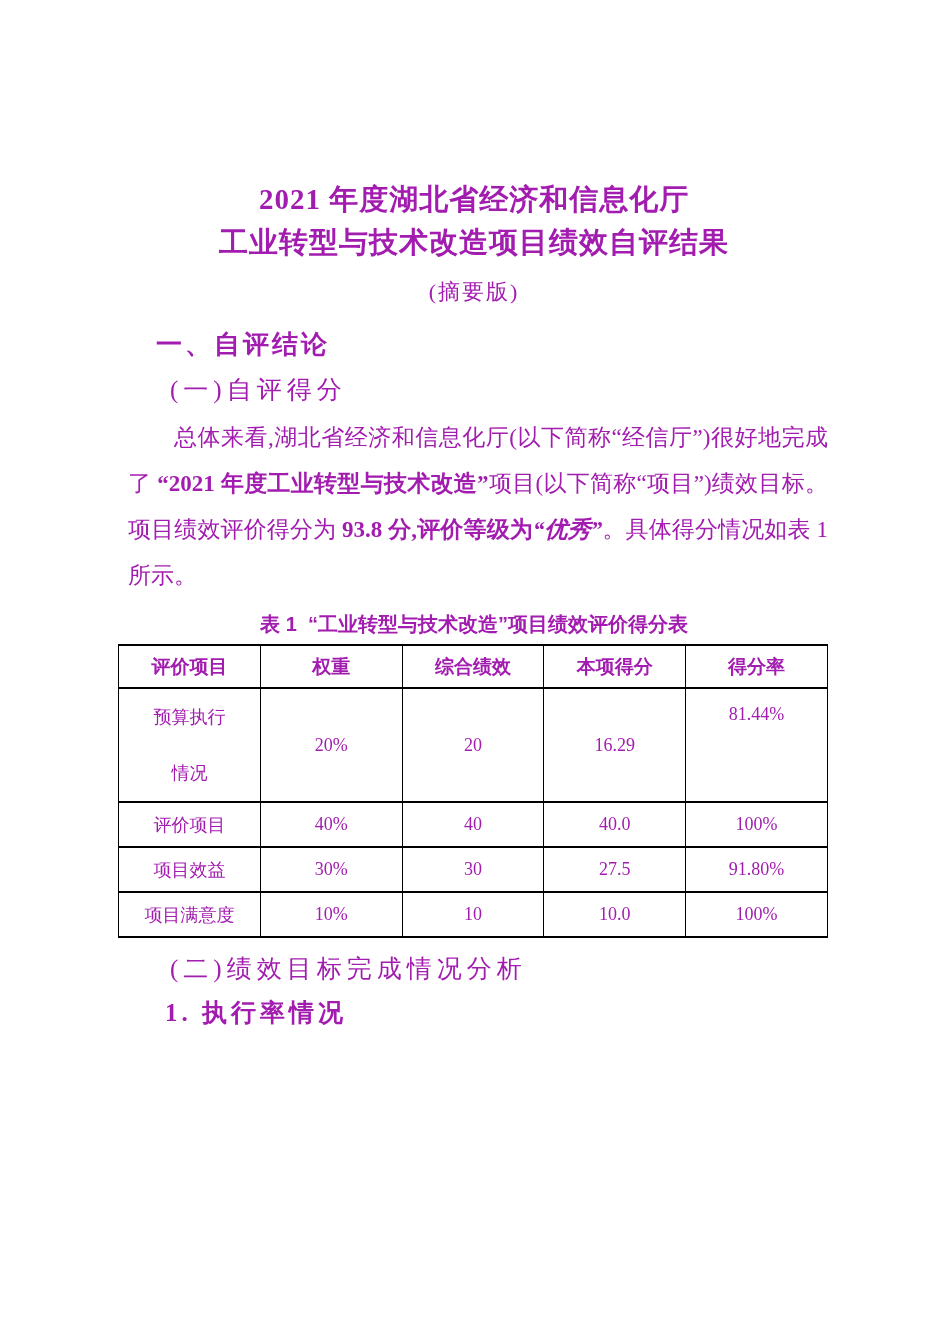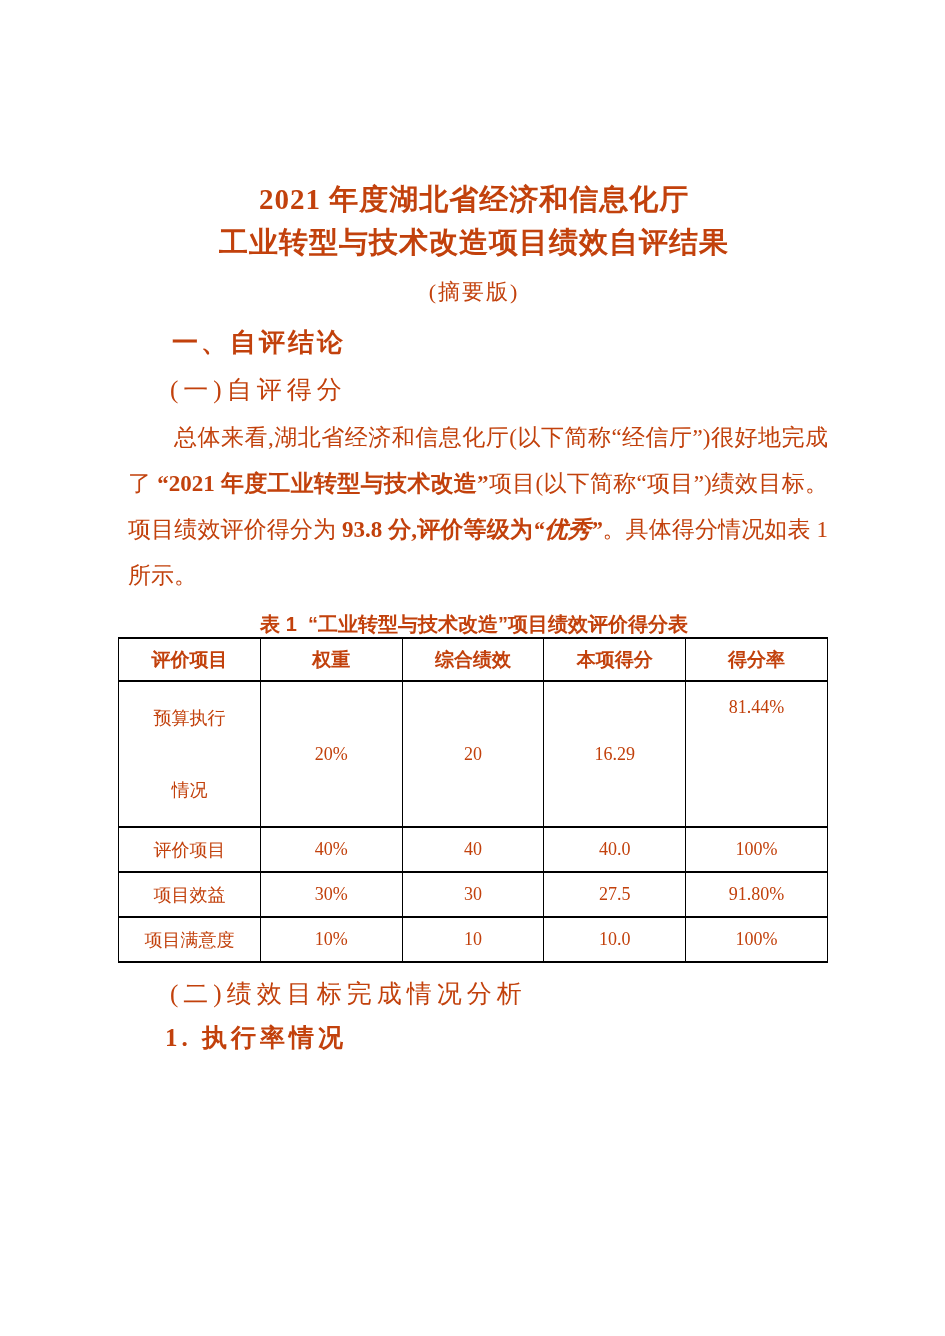--- a/index.html
+++ b/index.html
@@ -2,46 +2,46 @@
 <html lang="zh"><head>
 <meta charset="utf-8">
 <style>
   html, body { margin: 0; padding: 0; background: #ffffff; }
   .page {
     position: relative;
     width: 945px;
     height: 1204px;
     margin: 0 auto;
     background: #ffffff;
-    color: #c2410c;
+    color: #a21caf;
     font-family: "Liberation Serif", "DejaVu Serif", serif;
     box-sizing: border-box;
     padding: 178px 117px 0 120px;
     overflow: hidden;
   }
   .doc-title {
     text-align: center;
     font-size: 29px;
     font-weight: bold;
     line-height: 43px;
     letter-spacing: 1px;
   }
   .doc-subtitle {
     text-align: center;
     font-size: 22px;
     line-height: 30px;
     margin-top: 13px;
     letter-spacing: 2px;
   }
   .h-black {
-    font-family: Liberation Mono, monospace;
+    font-family: Liberation Sans, sans-serif;
     font-size: 26px;
     font-weight: bold;
     line-height: 30px;
-    margin: 22px 0 0 52px;
+    margin: 22px 0 0 36px;
     letter-spacing: 3px;
   }
   .h-kai {
     font-size: 25px;
     font-weight: normal;
     line-height: 30px;
     margin: 16px 0 0 50px;
     letter-spacing: 5px;
   }
   .h-num {
@@ -65,20 +65,21 @@
     text-align: center;
     font-size: 20px;
     font-weight: bold;
     line-height: 26px;
     margin-top: 12px;
     white-space: pre-wrap;
   }
   table.score-table {
     width: 710px;
     margin-left: -2px;
+    margin-top: 7px;
     border-collapse: collapse;
     table-layout: fixed;
   }
   .score-table th, .score-table td {
     border-left: 1px solid #000;
     border-right: 1px solid #000;
     border-top: 2px solid #000;
     border-bottom: 2px solid #000;
     text-align: center;
     vertical-align: middle;
@@ -90,21 +91,21 @@
     font-weight: bold;
     height: 39px;
   }
   .score-table td {
     font-size: 18px;
     font-weight: normal;
     height: 41px;
   }
   .score-table tr.row-tall td { height: 91px; }
   .score-table tr.row-tall td.cell-item {
-    line-height: 72px;
+    line-height: 56px;
     padding: 0 29px;
     word-break: break-all;
   }
   .score-table tr.row-tall td.cell-rate {
     vertical-align: top;
     padding-top: 15px;
   }
   .page-number {
     position: absolute;
     left: 0;

